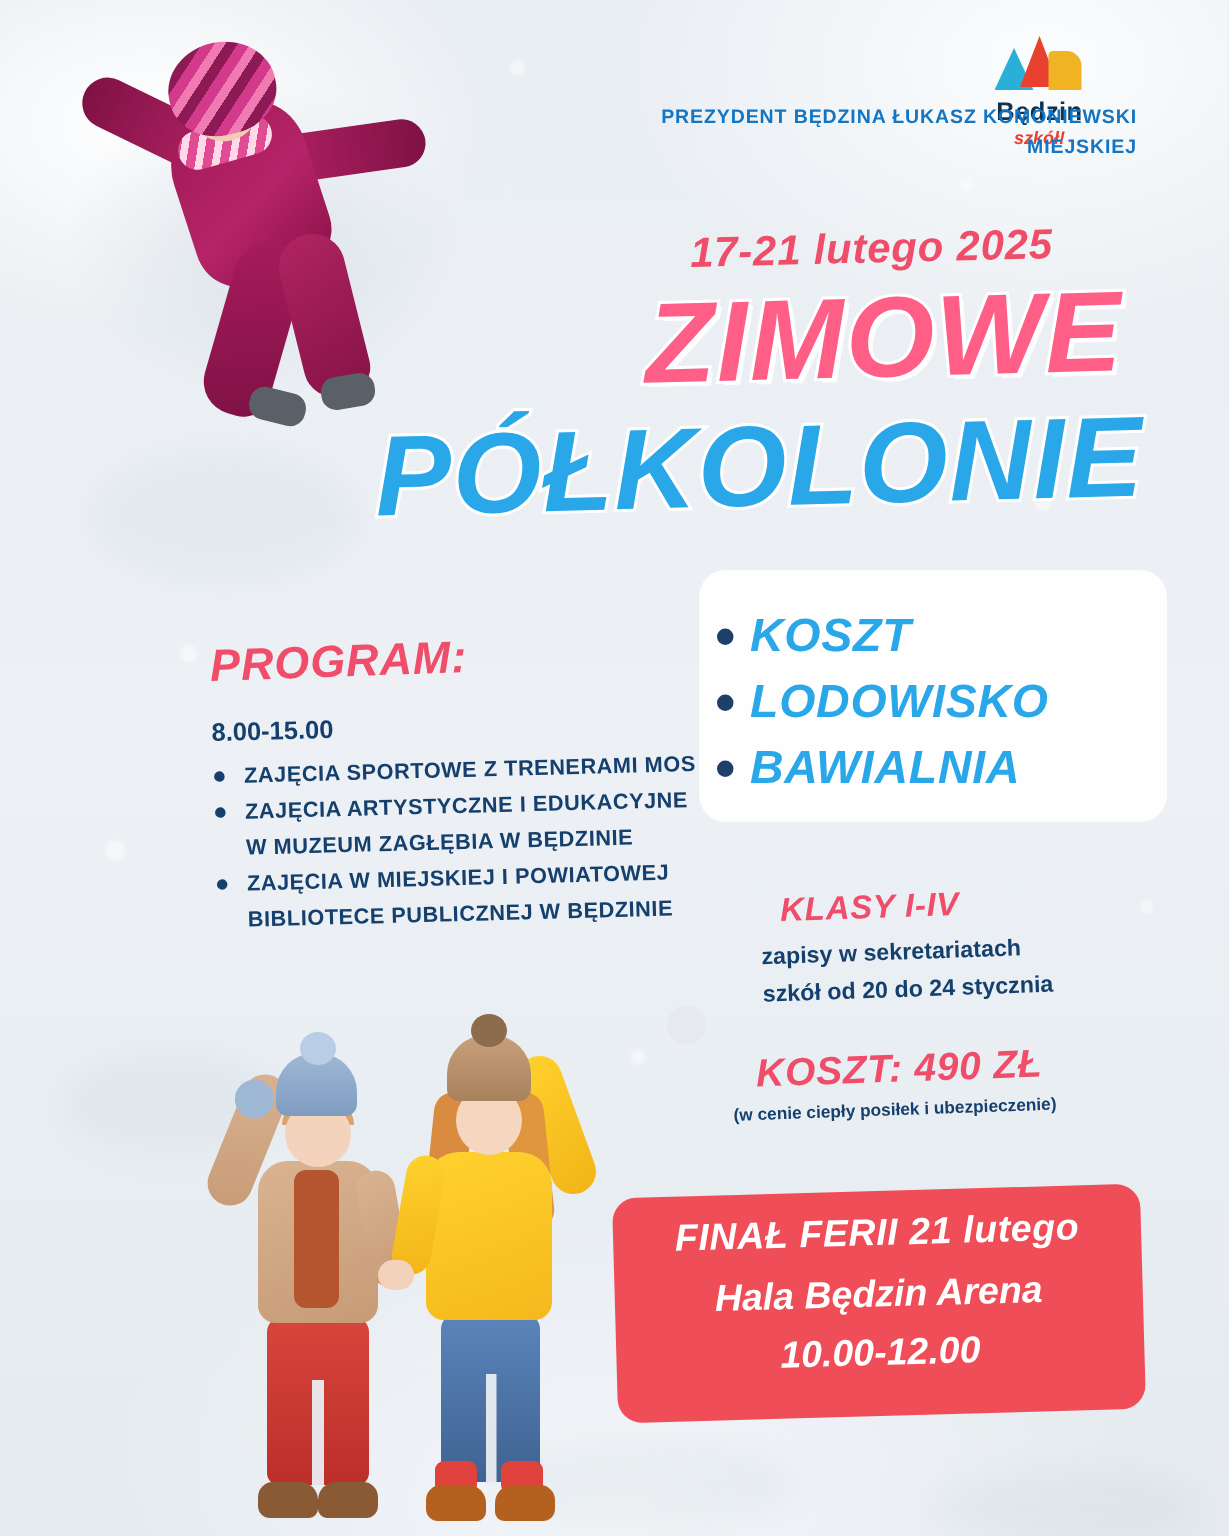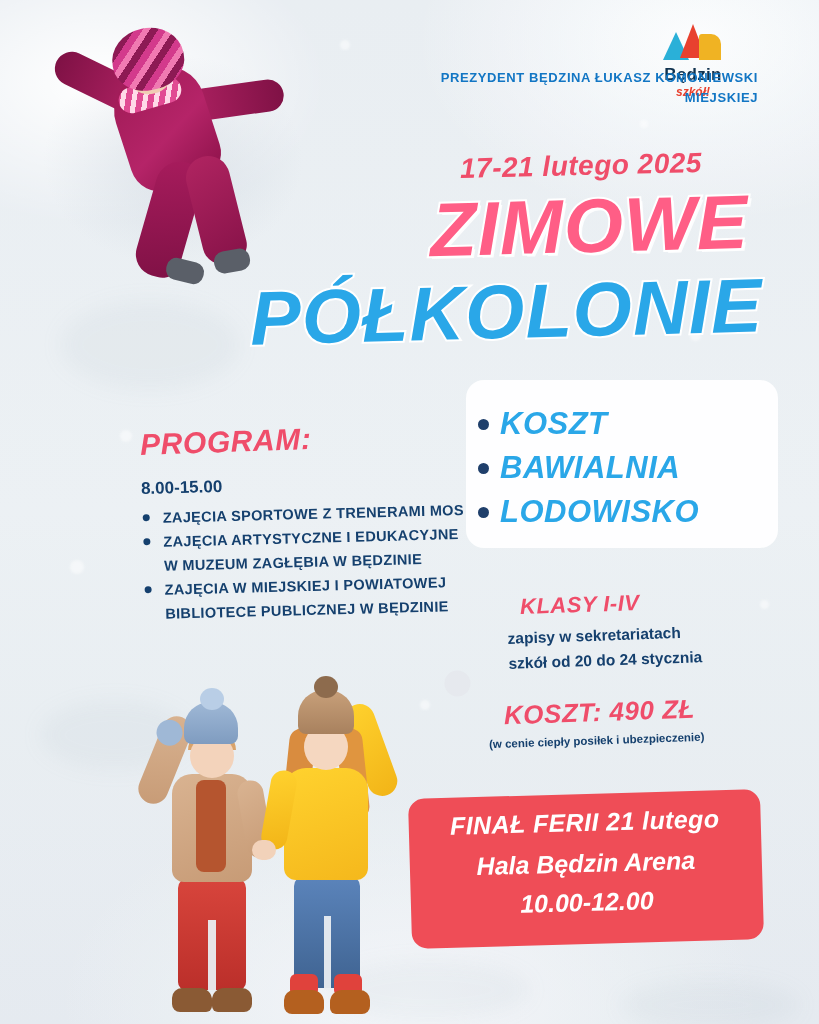--- a/index.html
+++ b/index.html
@@ -332,22 +332,22 @@
   </div>
 
   <div class="datebar">17-21 lutego 2025</div>
 
   <div class="title1">ZIMOWE</div>
   <div class="title2">PÓŁKOLONIE</div>
 
   <div class="card">
     <ul>
       <li>KOSZT</li>
+      <li>LODOWISKO</li>
       <li>BAWIALNIA</li>
-      <li>LODOWISKO</li>
     </ul>
   </div>
 
   <div class="program-h">PROGRAM:</div>
   <div class="program-time">8.00-15.00</div>
   <ul class="program-list">
     <li>ZAJĘCIA SPORTOWE Z TRENERAMI MOS</li>
     <li>ZAJĘCIA ARTYSTYCZNE I EDUKACYJNE</li>
     <li class="nobullet">W MUZEUM ZAGŁĘBIA W BĘDZINIE</li>
     <li>ZAJĘCIA W MIEJSKIEJ I POWIATOWEJ</li>

